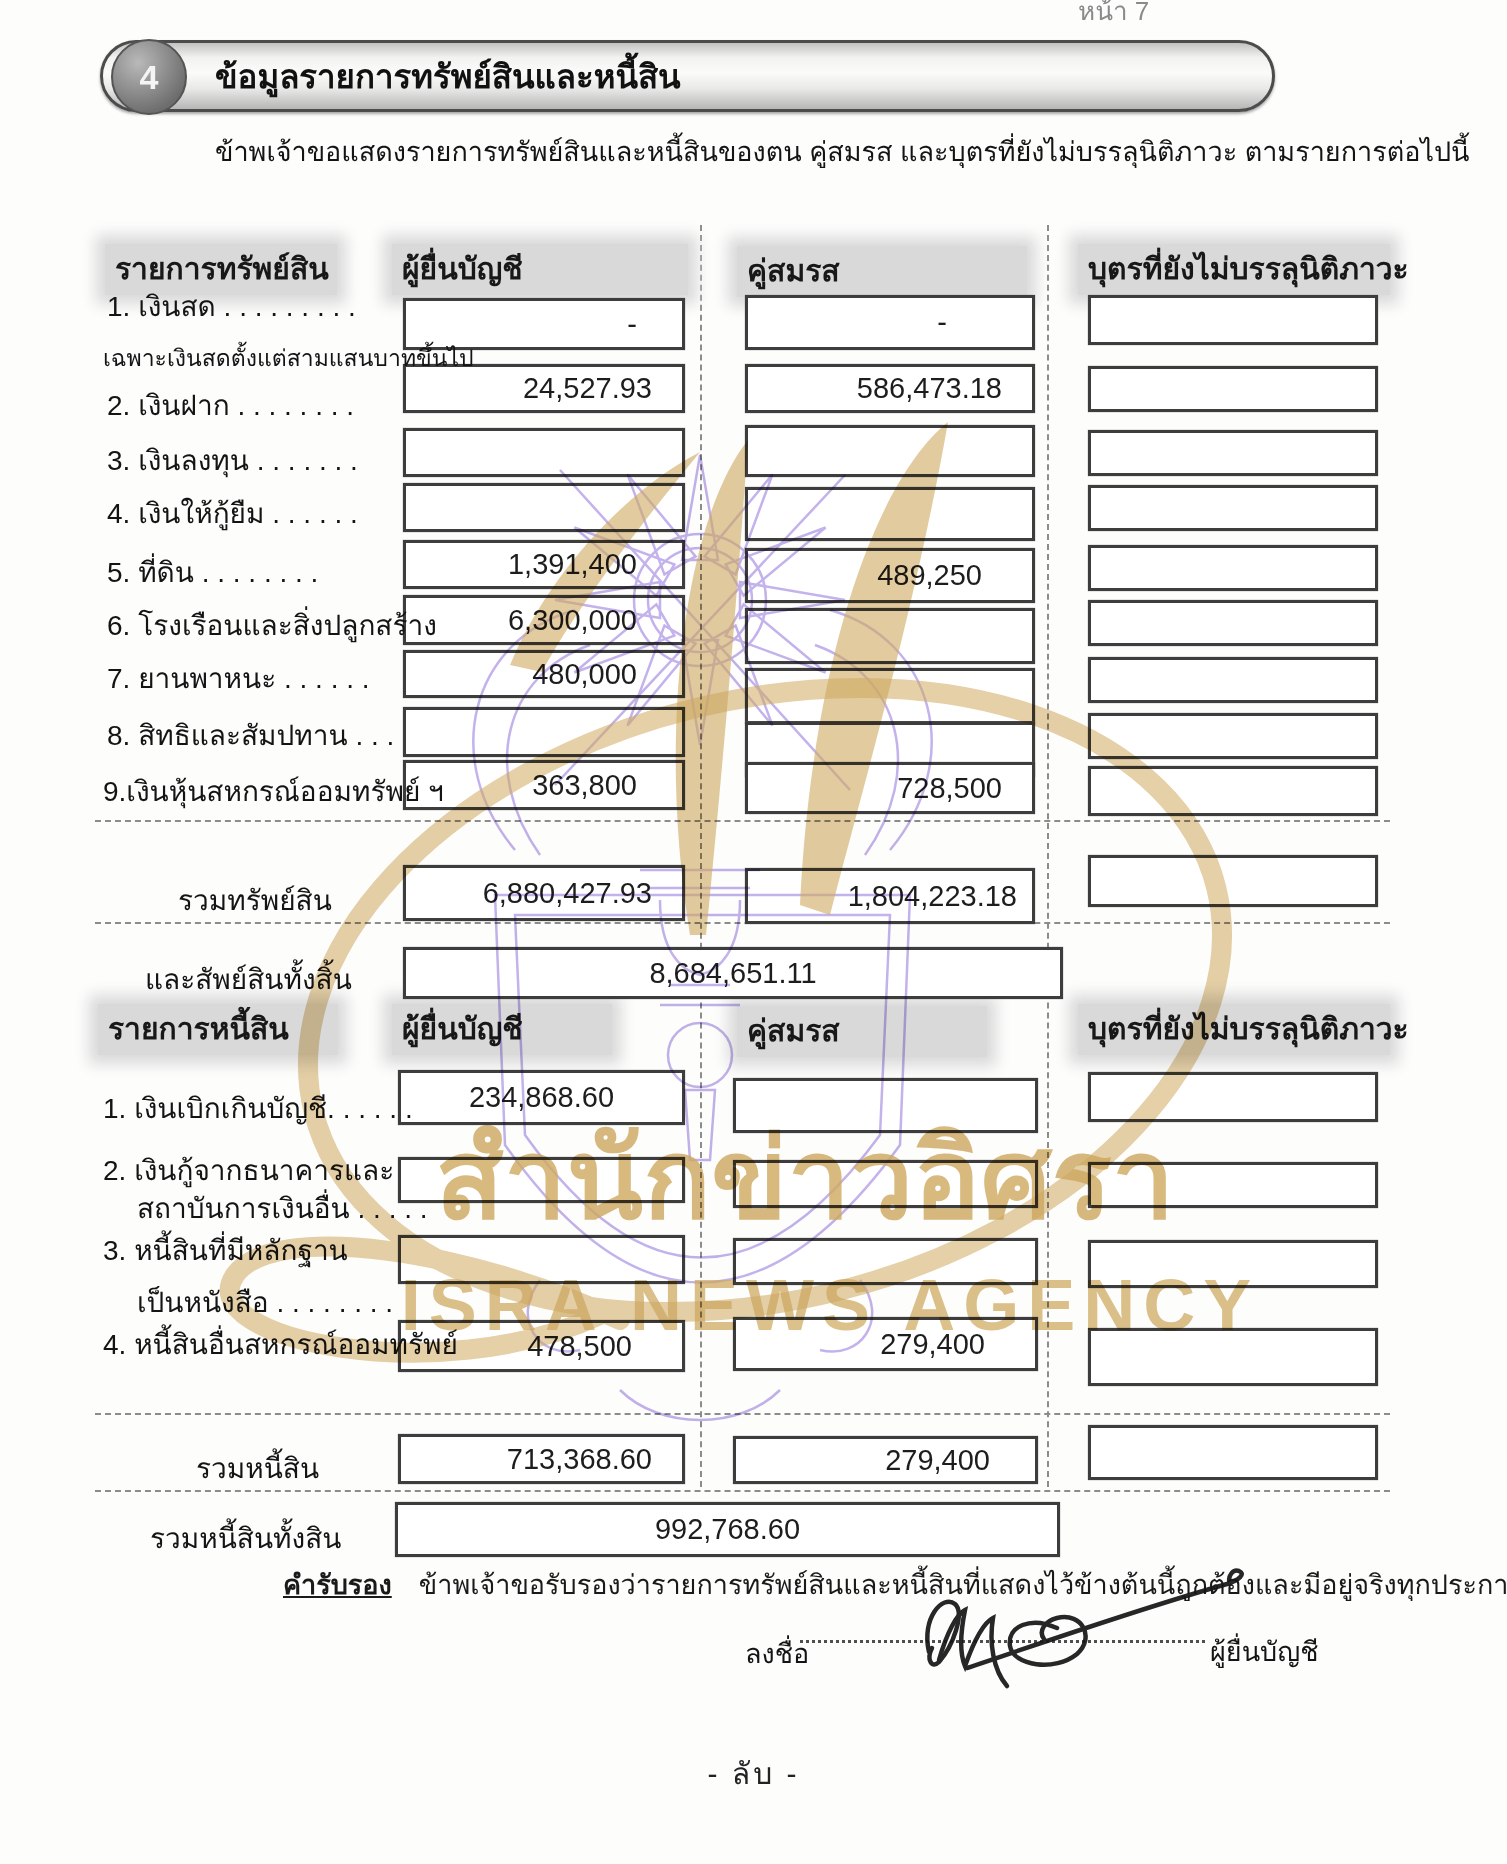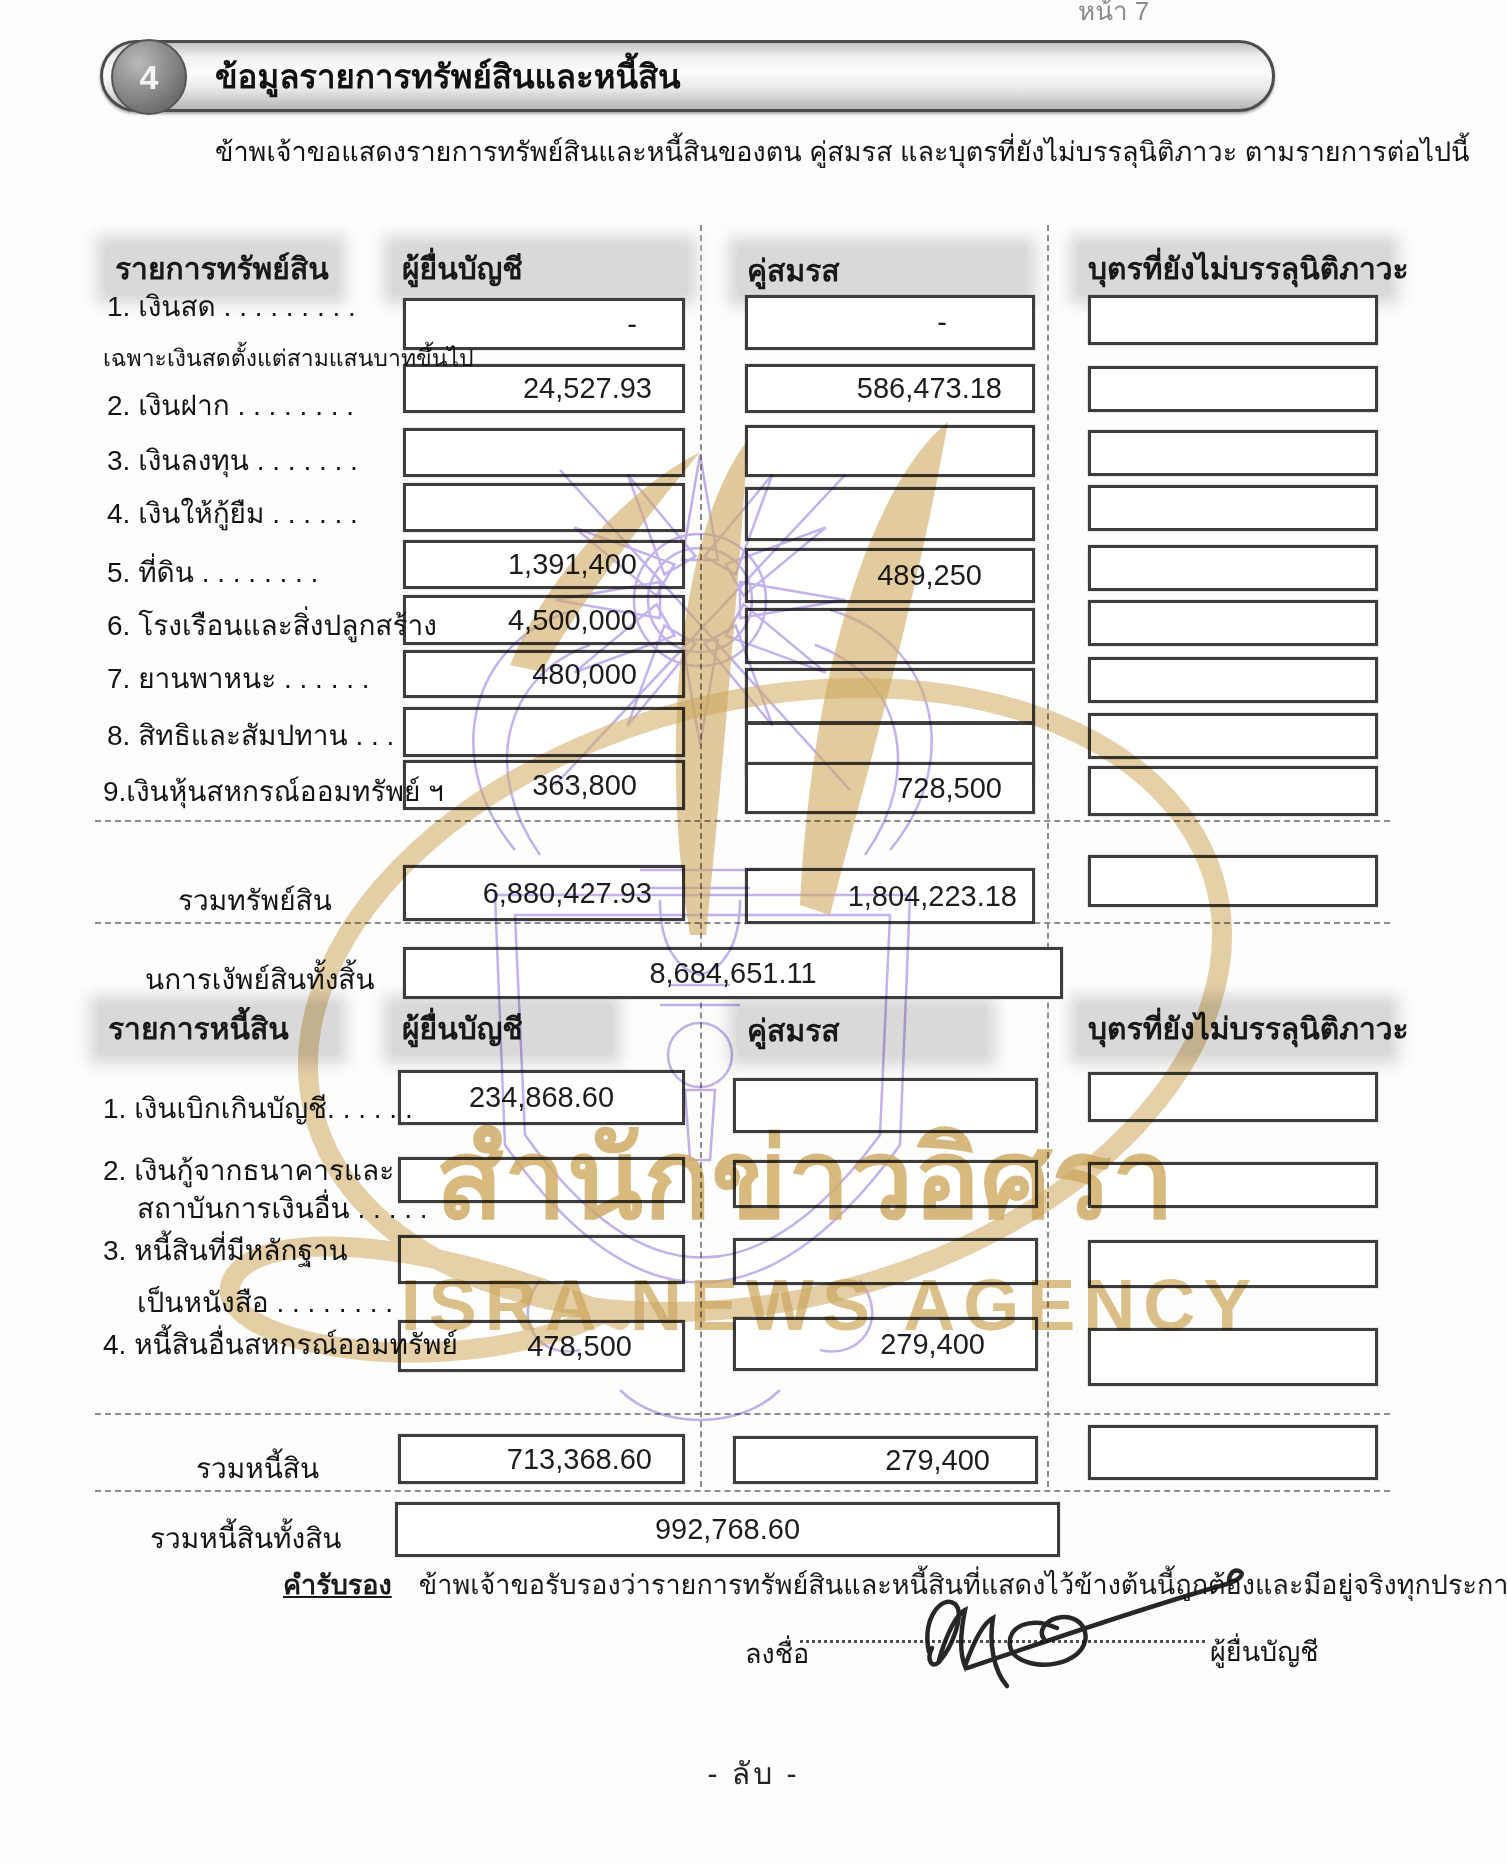--- a/index.html
+++ b/index.html
@@ -125,21 +125,21 @@
     </div>
   <div class="box" style="left:745px;top:548px;width:290px;height:55px;">
       <span class="v p50">489,250</span>
     </div>
   <div class="box" style="left:1088px;top:545px;width:290px;height:46px;">
       <span class="v"></span>
     </div>
 
   <div class="lab" style="left:107px;top:603px;">6.  โรงเรือนและสิ่งปลูกสร้าง</div>
   <div class="box" style="left:403px;top:595px;width:282px;height:50px;">
-      <span class="v p45">4,500,000</span>
+      <span class="v p45">6,300,000</span>
     </div>
   <div class="box" style="left:745px;top:608px;width:290px;height:56px;">
       <span class="v"></span>
     </div>
   <div class="box" style="left:1088px;top:600px;width:290px;height:46px;">
       <span class="v"></span>
     </div>
 
   <div class="lab" style="left:107px;top:656px;">7.  ยานพาหนะ  .  .  .  .  .  .</div>
   <div class="box" style="left:403px;top:650px;width:282px;height:48px;">
@@ -178,21 +178,21 @@
   <div class="box" style="left:403px;top:865px;width:282px;height:56px;">
       <span class="v">6,880,427.93</span>
     </div>
   <div class="box" style="left:745px;top:868px;width:290px;height:56px;">
       <span class="v p15">1,804,223.18</span>
     </div>
   <div class="box" style="left:1088px;top:855px;width:290px;height:52px;">
       <span class="v"></span>
     </div>
 
-  <div class="lab" style="left:145px;top:957px;">นการเงัพย์สินทั้งสิ้น</div>
+  <div class="lab" style="left:145px;top:957px;">และสัพย์สินทั้งสิ้น</div>
   <div class="box" style="left:403px;top:947px;width:660px;height:52px;z-index:7;">
       <span class="v c">8,684,651.11</span>
     </div>
 
   <div class="hdr" style="left:98px;top:1004px;width:240px;font-family:Liberation Mono, monospace;">รายการหนี้สิน</div>
   <div class="hdr" style="left:392px;top:1004px;width:220px;">ผู้ยื่นบัญชี</div>
   <div class="hdr" style="left:737px;top:1006px;width:250px;">คู่สมรส</div>
   <div class="hdr" style="left:1078px;top:1004px;width:312px;">บุตรที่ยังไม่บรรลุนิติภาวะ</div>
 
   <div class="lab" style="left:103px;top:1086px;">1. เงินเบิกเกินบัญชี. . . . . .</div>

